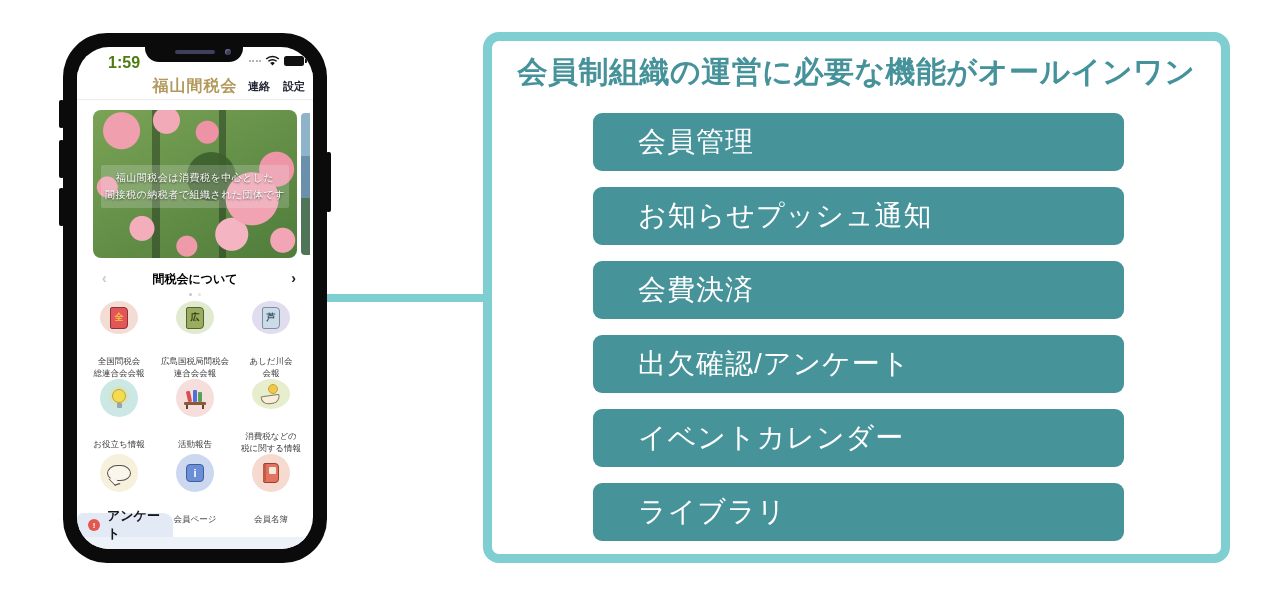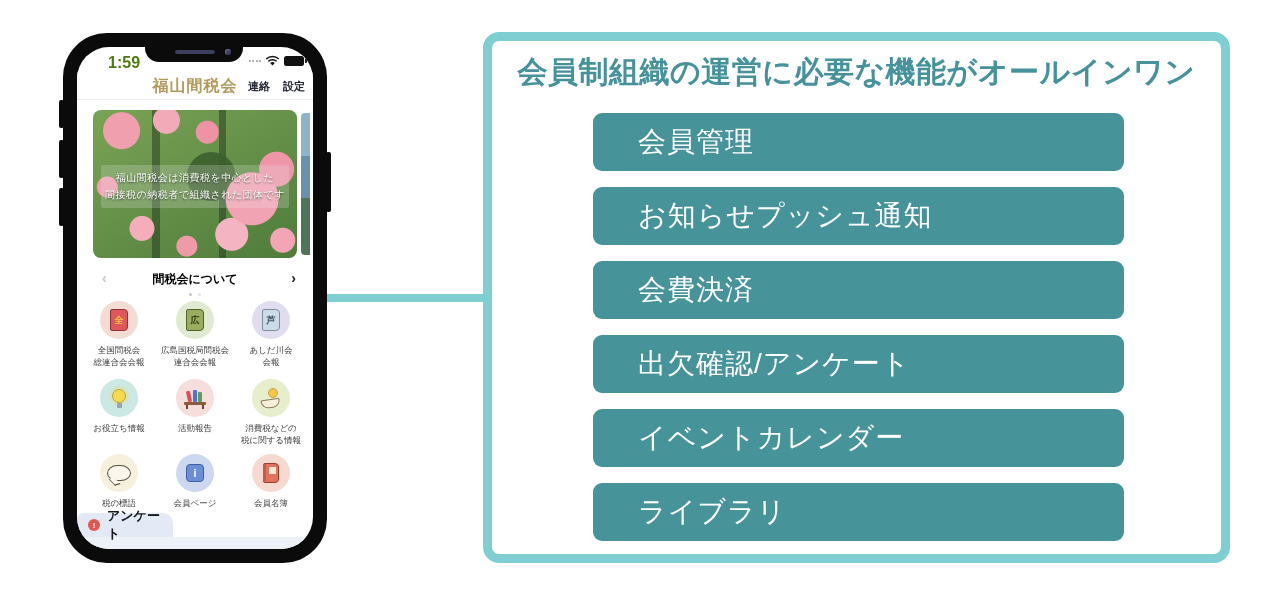--- a/index.html
+++ b/index.html
@@ -78,21 +78,21 @@
   .chev-next { right:17px; color:#1a1a1a; }
   .car-dots { position:absolute; left:0; top:246px; width:100%; display:flex; justify-content:center; gap:6px; }
   .car-dots i { width:3px; height:3px; border-radius:50%; display:block; }
   .dot-a { background:#c6c6c6; } .dot-b { background:#e3e3e3; }
 
   
   .grid { position:absolute; left:4px; top:254px; width:228px;
           display:grid; grid-template-columns:repeat(3,1fr); grid-template-rows:78px 75px auto; }
   .cell { display:flex; flex-direction:column; align-items:center; cursor:pointer; }
   .circ { width:38px; height:38px; border-radius:50%; display:flex; align-items:center; justify-content:center; }
-  .cell-label { margin-top:5px; text-align:center; font-size:8.5px; line-height:12px; color:#3a3a3a; }
+  .cell-label { margin-top:21px; text-align:center; font-size:8.5px; line-height:12px; color:#3a3a3a; }
 
   .c1 { background:#F3DCD3; } .c2 { background:#E0EACE; } .c3 { background:#E0DDEF; }
   .c4 { background:#CBE8E4; } .c5 { background:#F6DEDD; } .c6 { background:#E6EECE; }
   .c7 { background:#F7F0DD; } .c8 { background:#CCD8EF; } .c9 { background:#F6DACF; }
 
   .book { width:18px; height:22px; border-radius:2px 4px 4px 2px; border:1.5px solid rgba(55,40,40,0.7);
           display:flex; align-items:center; justify-content:center; font-size:9px; font-weight:bold; }
   .book-red  { background:#E25659; border-color:#8a3338; color:#F5C842; }
   .book-grn  { background:#9AAC5E; border-color:#55622e; color:#2f3a14; }
   .book-blu  { background:#CBDCE8; border-color:#7a8fa0; color:#3f5468; }

